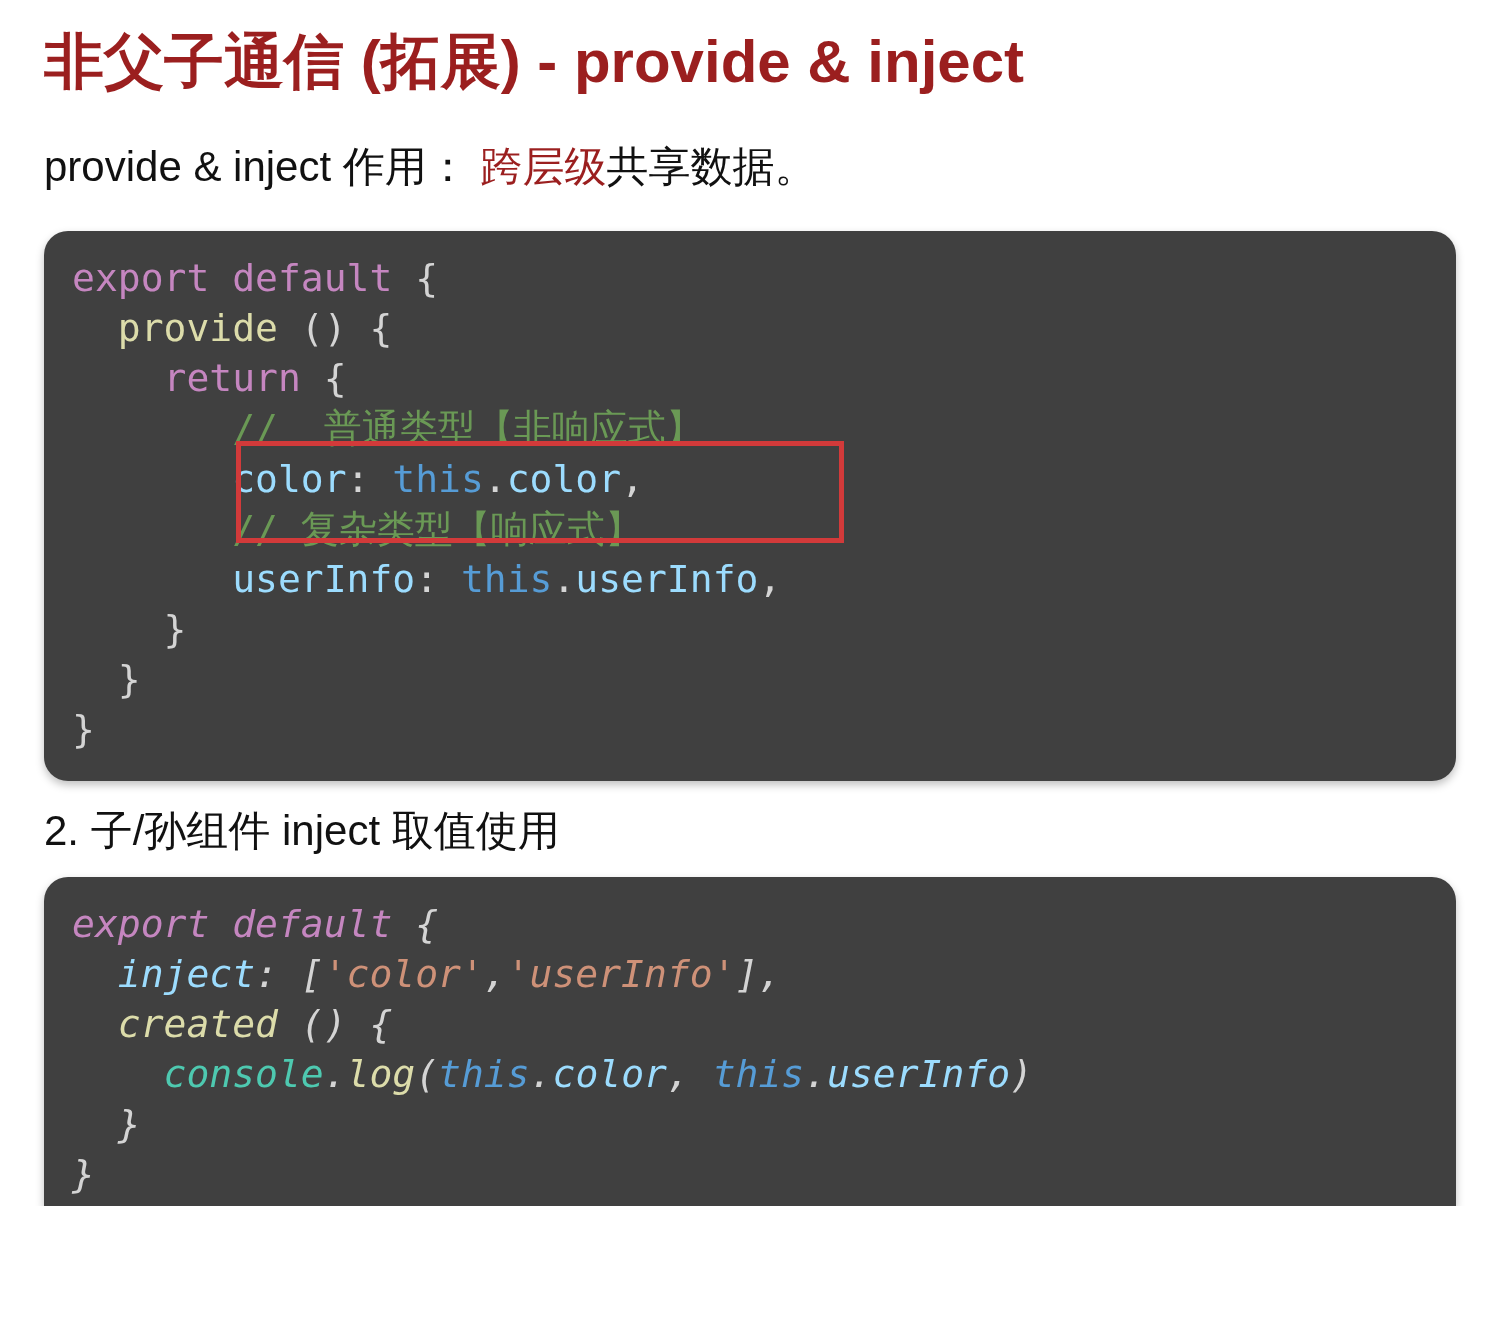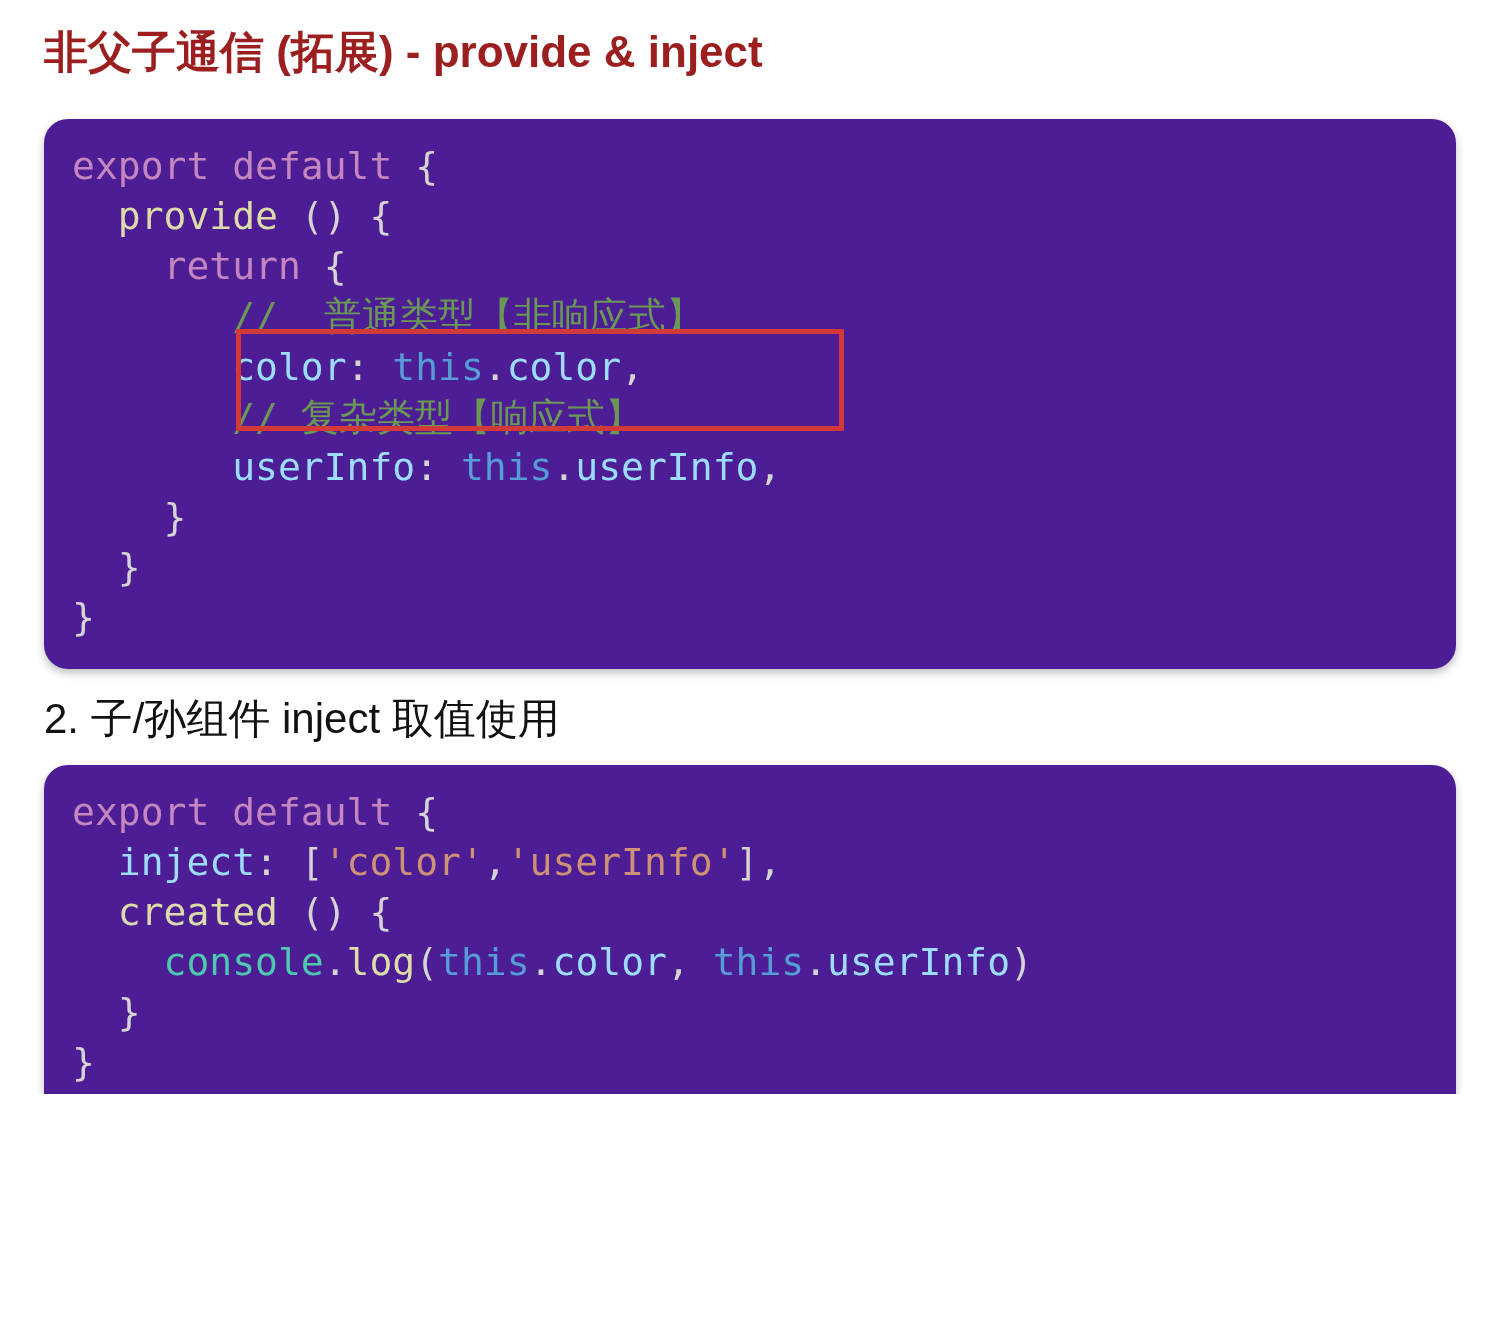--- a/index.html
+++ b/index.html
@@ -1,24 +1,24 @@
 <!DOCTYPE html>
 <html><head>
 <meta charset="utf-8">
 <style>
   * { margin:0; padding:0; box-sizing:border-box; }
   html, body { width:1500px; background:#ffffff; font-family:"PingFang SC","Microsoft YaHei","Helvetica Neue",Arial,sans-serif; }
   .page { padding:24px 44px 0 44px; }
-  .title { font-size:44px; font-weight:700; line-height:1.25; margin-bottom:40px; }
+  .title { font-size:60px; font-weight:700; line-height:1.25; margin-bottom:40px; }
   .title .red { color:#9b1f1f; }
   .body-line { font-size:42px; color:#111; margin-bottom:36px; }
   .body-line .red2 { color:#9b1f1f; }
   .step { font-size:42px; color:#111; margin:20px 0 18px 0; }
   .codeblock {
-    background:#4c1d95;
+    background:#404040;
     border-radius:24px;
     padding:22px 28px 26px 28px;
     font-family:Menlo,Consolas,"DejaVu Sans Mono",monospace;
     font-size:38px;
     line-height:1.32;
     color:#e6e6e6;
     position:relative;
     box-shadow:0 4px 8px rgba(0,0,0,0.25);
   }
   .codeblock pre { white-space:pre; font-family:inherit; }
@@ -38,39 +38,42 @@
 </style>
 </head>
 <body>
 
 <div class="page">
 
   <h1 class="title">
     <span class="red">非父子通信 (拓展) - </span><span class="red">provide &amp; inject</span>
   </h1>
 
+  <p class="body-line">
+    <span>provide &amp; inject 作用： </span><span class="red2">跨层级</span><span>共享数据。</span>
+  </p>
 
 
   <div class="codeblock">
     <div class="highlight-box" style="left:192px; top:210px; width:608px; height:102px;"></div>
 <pre><span class="tk-keyword">export</span> <span class="tk-keyword">default</span><span class="tk-punct"> {</span>
 <span>  </span><span class="tk-func">provide</span><span class="tk-punct"> () {</span>
 <span>    </span><span class="tk-keyword">return</span><span class="tk-punct"> {</span>
 <span>       </span><span class="tk-comment">// </span><span class="tk-comment"> 普通类型【非响应式】</span>
 <span>       </span><span class="tk-prop">color</span><span class="tk-punct">: </span><span class="tk-this">this</span><span class="tk-punct">.</span><span class="tk-prop">color</span><span class="tk-punct">,</span>
 <span>       </span><span class="tk-comment">// </span><span class="tk-comment">复杂类型【响应式】</span>
 <span>       </span><span class="tk-prop">userInfo</span><span class="tk-punct">: </span><span class="tk-this">this</span><span class="tk-punct">.</span><span class="tk-prop">userInfo</span><span class="tk-punct">,</span>
 <span>    </span><span class="tk-punct">}</span>
 <span>  </span><span class="tk-punct">}</span>
 <span class="tk-punct">}</span></pre>
   </div>
 
   <p class="step" style="margin-top:22px;">2. 子/孙组件 inject 取值使用</p>
 
-  <div class="codeblock" style="border-bottom-left-radius:0;border-bottom-right-radius:0;padding-bottom:6px;">
+  <div class="codeblock" style="border-bottom-left-radius:0;border-bottom-right-radius:0;padding-bottom:6px;font-style:italic;">
 <pre><span class="tk-keyword">export</span> <span class="tk-keyword">default</span><span class="tk-punct"> {</span>
 <span>  </span><span class="tk-prop">inject</span><span class="tk-punct">: [</span><span class="tk-string">'color'</span><span class="tk-punct">,</span><span class="tk-string">'userInfo'</span><span class="tk-punct">],</span>
 <span>  </span><span class="tk-func">created</span><span class="tk-punct"> () {</span>
 <span>    </span><span class="tk-obj">console</span><span class="tk-punct">.</span><span class="tk-func">log</span><span class="tk-punct">(</span><span class="tk-this">this</span><span class="tk-punct">.</span><span class="tk-prop">color</span><span class="tk-punct">, </span><span class="tk-this">this</span><span class="tk-punct">.</span><span class="tk-prop">userInfo</span><span class="tk-punct">)</span>
 <span>  </span><span class="tk-punct">}</span>
 <span class="tk-punct">}</span></pre>
   </div>
 
 </div>
 

